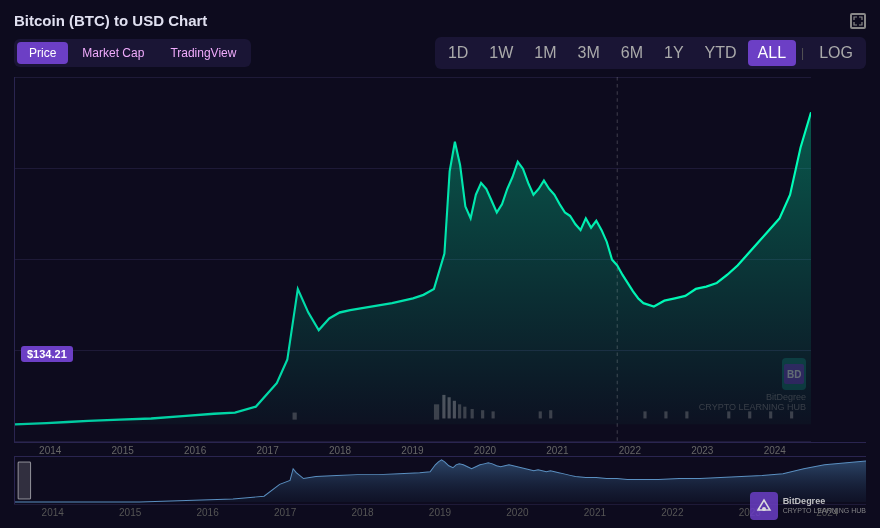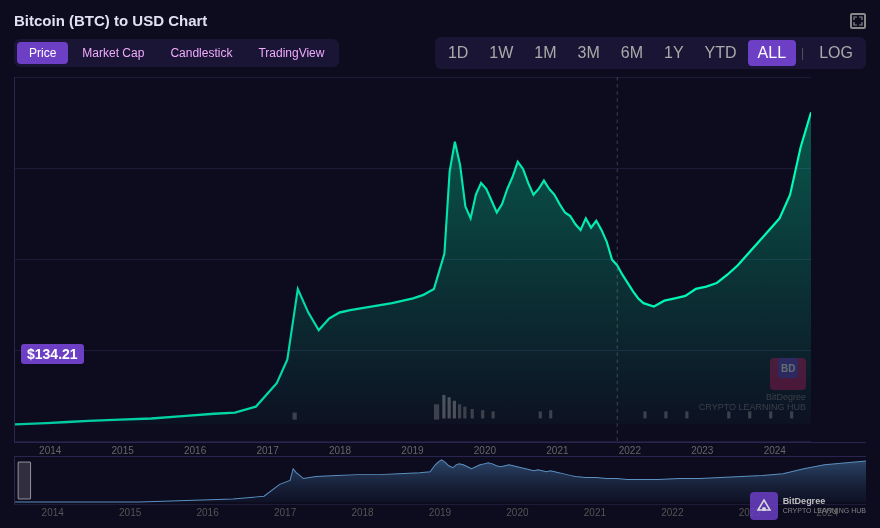--- a/index.html
+++ b/index.html
@@ -123,21 +123,21 @@
       overflow: hidden;
     }
 
     .price-label {
       position: absolute;
       left: 6px;
       top: 50%;
       transform: translateY(-50%);
       background: #6c3fc5;
       color: #fff;
-      font-size: 14px;
+      font-size: 11px;
       padding: 2px 6px;
       border-radius: 3px;
       font-weight: 600;
       z-index: 10;
     }
 
     .y-axis {
       position: absolute;
       right: 0;
       top: 0;
@@ -192,25 +192,26 @@
       position: absolute;
       bottom: 30px;
       right: 60px;
       opacity: 0.35;
       display: flex;
       flex-direction: column;
       align-items: flex-end;
     }
 
     .watermark-logo {
-      width: 36px;
+      width: 24px;
       height: 32px;
-      background: #be185d;
+      background: #0f766e;
       border-radius: 4px;
       display: flex;
+      align-items: center;
       justify-content: center;
       font-size: 10px;
       font-weight: bold;
       color: #fff;
       margin-bottom: 2px;
     }
 
     .watermark-text {
       font-size: 9px;
       color: #888;
@@ -266,21 +267,20 @@
       <svg width="10" height="10" viewBox="0 0 10 10" fill="none">
         <path d="M1 4V1H4M6 1H9V4M9 6V9H6M4 9H1V6" stroke="#888" stroke-width="1.2"></path>
       </svg>
     </div>
   </div>
 
   <div class="controls-row">
     <div class="tab-group">
       <button class="tab-btn active">Price</button>
       <button class="tab-btn">Market Cap</button>
-      <button class="tab-btn">Candlestick</button>
       <button class="tab-btn">TradingView</button>
     </div>
     <div class="time-group">
       <button class="time-btn">1D</button>
       <button class="time-btn">1W</button>
       <button class="time-btn">1M</button>
       <button class="time-btn">3M</button>
       <button class="time-btn">6M</button>
       <button class="time-btn">1Y</button>
       <button class="time-btn">YTD</button>

